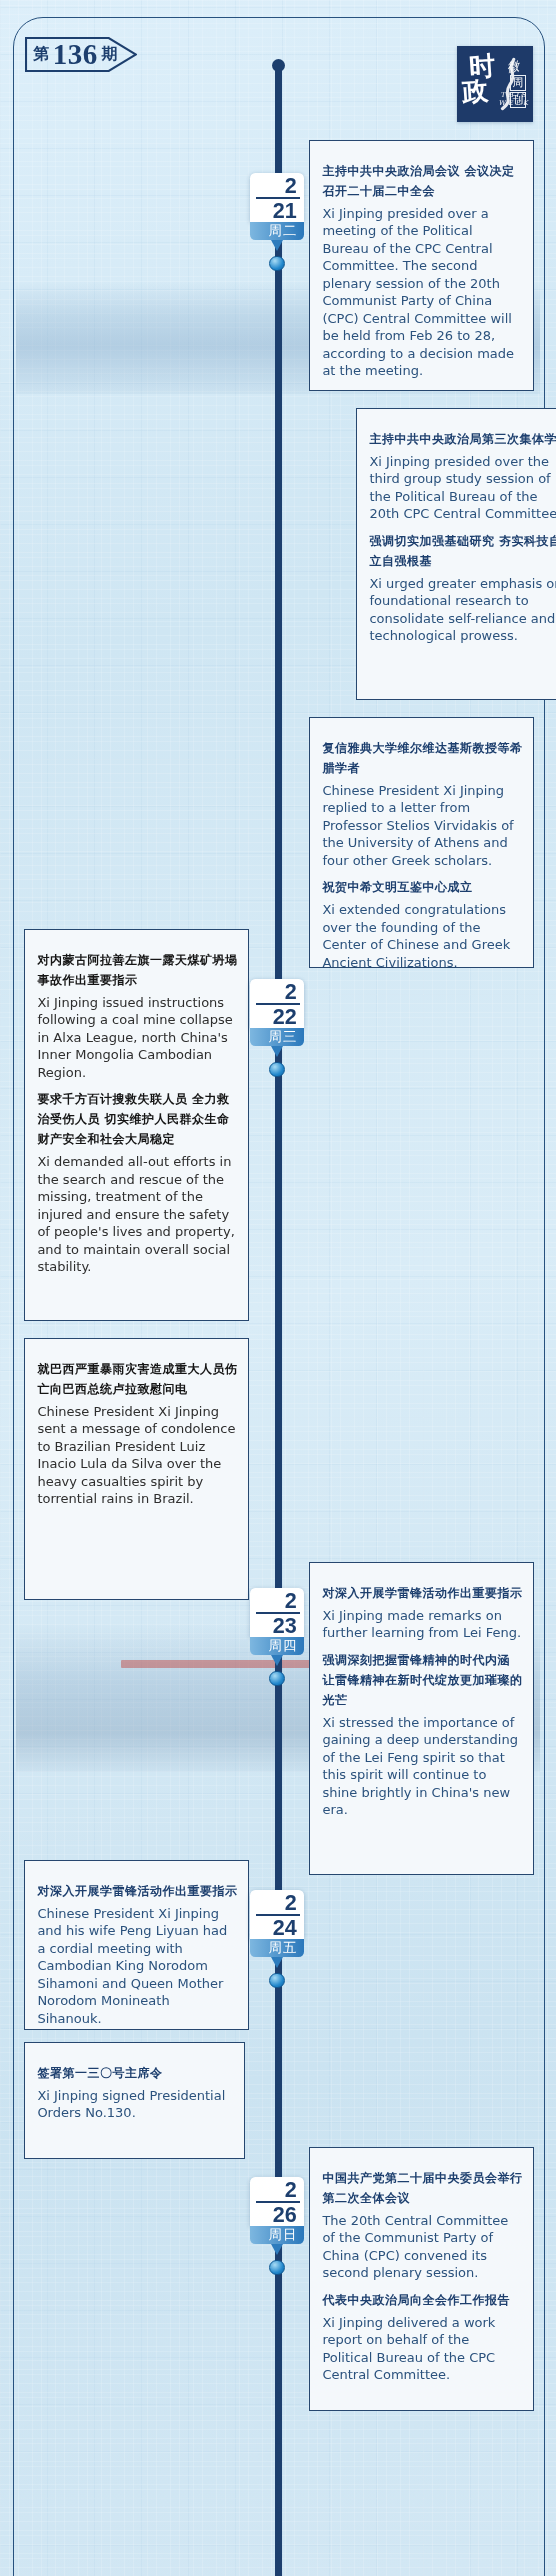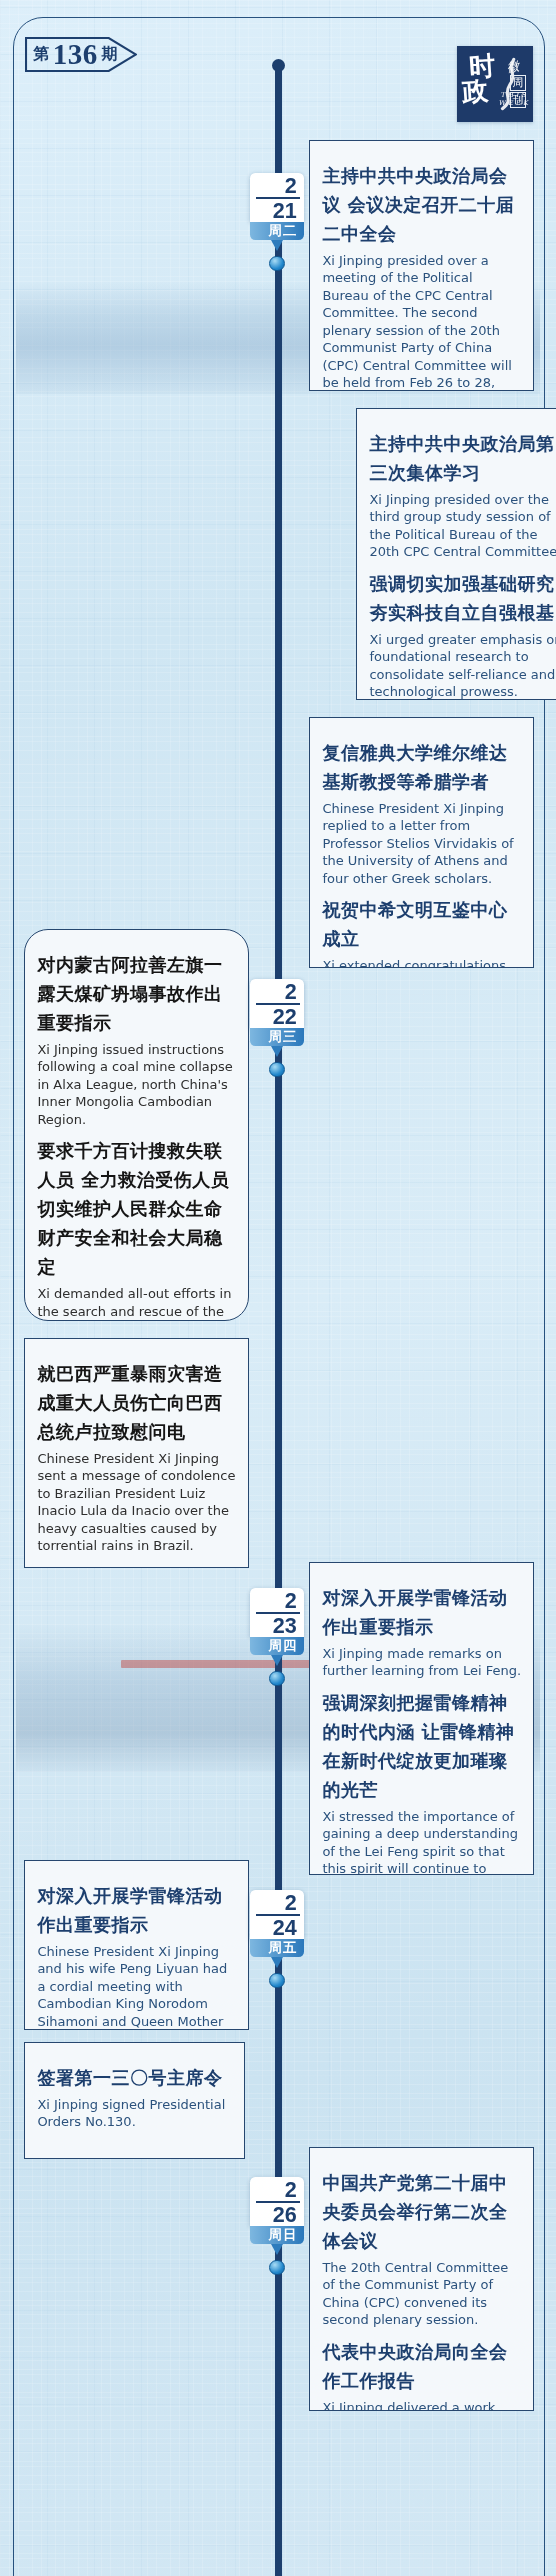--- a/index.html
+++ b/index.html
@@ -56,42 +56,42 @@
 
   
   .marker{position:absolute;left:250px;width:54px;z-index:4;}
   #m1{top:173px;} #m2{top:979px;} #m3{top:1588px;} #m4{top:1890px;} #m5{top:2177px;}
   .m-white{background:#fff;border-radius:5.2px 5.2px 0 0;height:49px;box-shadow:0 1px 4.1px rgba(20,70,120,.30);}
   .m-month,.m-day{font-family:"Liberation Sans","DejaVu Sans",sans-serif;font-weight:700;color:#1d3f6e;
     font-size:21.6px;line-height:21.6px;text-align:right;padding-right:7.2px;}
   .m-month{padding-top:2.1px;}
   .m-line{border-top:2.1px solid #1d3f6e;margin:0.5px 4.1px 0.5px 6.2px;}
   .m-band{height:17.5px;line-height:17.5px;background:linear-gradient(90deg,#7db7e0,#2b78bb);
-    color:#fff;font-size:13.4px;font-weight:700;text-align:right;padding-right:6.7px;
+    color:#fff;font-size:13.4px;font-weight:400;text-align:right;padding-right:6.7px;
     border-radius:0 0 5.2px 5.2px;box-sizing:border-box;letter-spacing:1px;}
   .m-pointer{width:0;height:0;margin:0 auto;border-left:6.7px solid transparent;
     border-right:6.7px solid transparent;border-top:11.3px solid #2e7cbd;}
   .m-dot{width:15.5px;height:15.5px;border-radius:50%;margin:5.2px auto 0;
     background:radial-gradient(circle at 35% 30%,#a8dcf5,#2187cc 62%,#10619e);
     border:1px solid #0e5a95;box-sizing:border-box;}
 
   
   .newsbox{position:absolute;box-sizing:border-box;background:#f4f8fb;border:1.5px solid #26476f;
     padding:13.4px 10.3px 9.3px 12.4px;overflow:hidden;z-index:3;}
   #box-r1{left:309px;top:140px;width:225px;height:251px;}
   #box-r2{left:309px;top:408px;width:225px;height:292px;margin-left:47px;}
   #box-r3{left:309px;top:717px;width:225px;height:251px;}
   #box-r4{left:309px;top:1562px;width:225px;height:313px;}
   #box-r5{left:309px;top:2147px;width:225px;height:264px;}
-  #box-l1{left:24px;top:929px;width:225px;height:392px;border-radius:24px;}
-  #box-l2{left:24px;top:1338px;width:225px;height:230px;}
+  #box-l1{left:24px;top:929px;width:225px;height:392px;}
+  #box-l2{left:24px;top:1338px;width:225px;height:262px;}
   #box-l3{left:24px;top:1860px;width:225px;height:170px;}
   #box-l4{left:24px;top:2042px;width:221px;height:117px;}
   .zh{font-family:"DejaVu Serif","Liberation Serif",serif;font-weight:700;color:#1d3f6e;
-    font-size:18px;line-height:29px;letter-spacing:0.5px;margin:6.2px 0 4.1px;}
+    font-size:12px;line-height:20px;letter-spacing:0.5px;margin:6.2px 0 4.1px;}
   .en{font-size:13px;line-height:17.5px;color:#2b527d;margin:0 0 8.2px;}
   .mourning .zh{color:#151515;}
   .mourning .en{color:#2e2e2e;}
 </style>
 </head>
 <body>
 
 <div class="texture"></div>
 <div class="frame"></div>
 
@@ -197,21 +197,21 @@
 
 <section class="newsbox mourning" id="box-l1">
   <h2 class="zh">对内蒙古阿拉善左旗一露天煤矿坍塌事故作出重要指示</h2>
   <p class="en">Xi Jinping issued instructions following a coal mine collapse in Alxa League, north China's Inner Mongolia Cambodian Region.</p>
   <h2 class="zh">要求千方百计搜救失联人员 全力救治受伤人员 切实维护人民群众生命财产安全和社会大局稳定</h2>
   <p class="en">Xi demanded all-out efforts in the search and rescue of the missing, treatment of the injured and ensure the safety of people's lives and property, and to maintain overall social stability.</p>
 </section>
 
 <section class="newsbox mourning" id="box-l2">
   <h2 class="zh">就巴西严重暴雨灾害造成重大人员伤亡向巴西总统卢拉致慰问电</h2>
-  <p class="en">Chinese President Xi Jinping sent a message of condolence to Brazilian President Luiz Inacio Lula da Inacio over the heavy casualties caused by torrential rains in Brazil.</p>
+  <p class="en">Chinese President Xi Jinping sent a message of condolence to Brazilian President Luiz Inacio Lula da Silva over the heavy casualties spirit by torrential rains in Brazil.</p>
 </section>
 
 <section class="newsbox" id="box-r4">
   <h2 class="zh">对深入开展学雷锋活动作出重要指示</h2>
   <p class="en">Xi Jinping made remarks on further learning from Lei Feng.</p>
   <h2 class="zh">强调深刻把握雷锋精神的时代内涵 让雷锋精神在新时代绽放更加璀璨的光芒</h2>
   <p class="en">Xi stressed the importance of gaining a deep understanding of the Lei Feng spirit so that this spirit will continue to shine brightly in China's new era.</p>
 </section>
 
 <section class="newsbox" id="box-l3">

